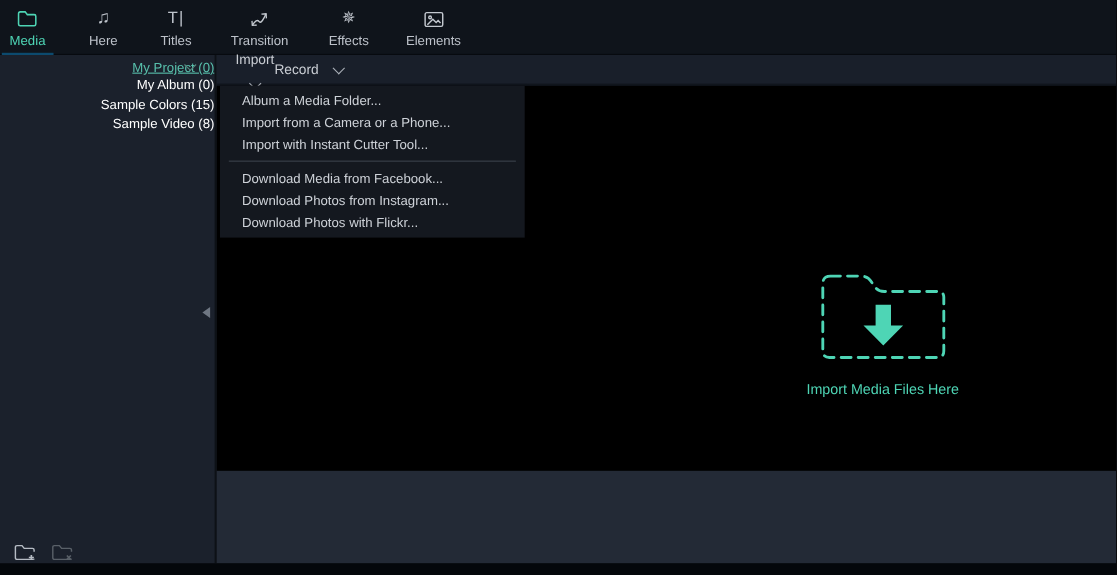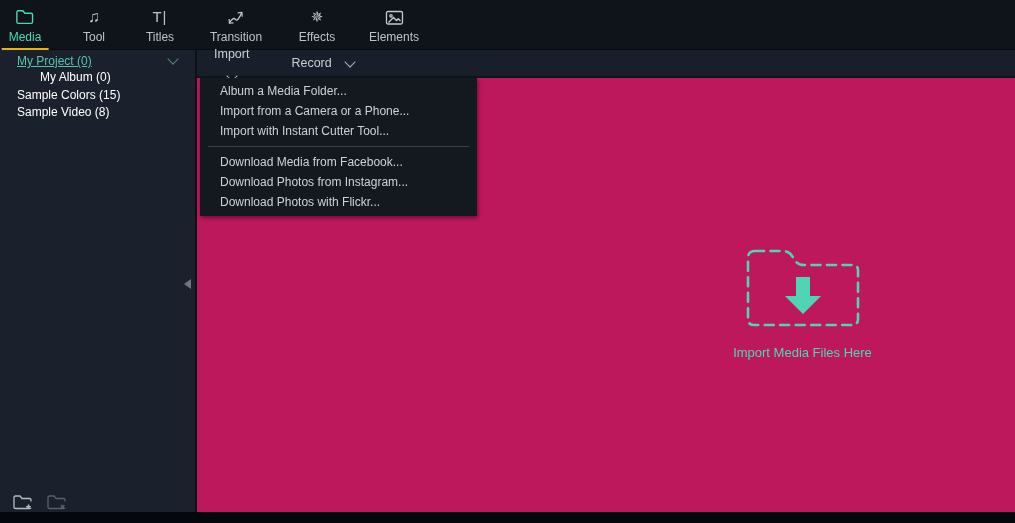--- a/index.html
+++ b/index.html
@@ -8,27 +8,27 @@
        -webkit-font-smoothing:antialiased;}
 
   
   .topbar{position:absolute;left:0;top:0;width:1015px;height:50px;background:#0f141b;
           border-bottom:1px solid #070a0f;box-sizing:border-box;}
   .tab{position:absolute;top:0;height:50px;box-sizing:border-box;transform:translateX(-50%);
        display:flex;flex-direction:column;align-items:center;justify-content:flex-start;
        padding:7px 7px 0 7px;color:#bdc2ca;cursor:pointer;}
   .tab .ticon{height:20px;display:flex;align-items:center;justify-content:center;font-size:15px;line-height:20px;}
   .tab .tlabel{font-size:12px;margin-top:3px;white-space:nowrap;}
-  .tab.active{color:#4ed5b5;border-bottom:2px solid #eab308;}
+  .tab.active{color:#4ed5b5;border-bottom:2px solid #0c4a6e;}
   .tab svg{display:block;}
 
   
   .sidebar{position:absolute;left:0;top:50px;width:195px;height:462px;background:#1b212c;}
   .side-divider{position:absolute;left:195px;top:50px;width:2px;height:462px;background:#0d1116;}
-  .tree{position:absolute;left:0;top:3px;width:195px;}
+  .tree{position:absolute;left:0;top:3px;width:195px;text-align:right;}
   .tree-item{height:16px;line-height:16px;font-size:12px;color:#ffffff;padding-left:17px;
              white-space:nowrap;cursor:pointer;position:relative;}
   .tree-item.child{padding-left:40px;}
   .tree-item.selected{color:#58c0ac;}
   .tree-item.selected .tree-label{text-decoration:underline;}
   .chev{display:inline-block;width:7px;height:7px;border-right:1.6px solid #8a9199;
         border-bottom:1.6px solid #8a9199;transform:rotate(45deg);}
   .tree-chev{position:absolute;right:18px;top:2px;border-color:#55857e;}
 
   .collapse-handle{position:absolute;left:184px;top:279px;width:0;height:0;
@@ -38,24 +38,24 @@
   .folder-actions{position:absolute;left:12px;top:442px;display:flex;gap:12px;}
   .fa-btn{width:22px;height:19px;cursor:pointer;display:flex;align-items:center;}
 
   
   .menurow{position:absolute;left:197px;top:50px;width:818px;height:28px;background:#191f2a;
            border-bottom:2px solid #10151c;box-sizing:border-box;
            display:flex;align-items:center;color:#c9cdd3;font-size:12.5px;}
   .menubtn{display:flex;align-items:center;gap:14px;cursor:pointer;}
   .menubtn .chev{margin-top:-3px;border-color:#aab0b8;}
   .mb-import{margin-left:17px;flex-direction:column;}
-  .mb-record{margin-left:42px;}
-
-  
-  .main{position:absolute;left:197px;top:78px;width:818px;height:434px;background:#be185d;}
+  .mb-record{}
+
+  
+  .main{position:absolute;left:197px;top:78px;width:818px;height:350px;background:#000000;}
 
   .dropzone{position:absolute;left:528px;top:170px;width:155px;text-align:center;cursor:pointer;}
   .dropzone-label{margin-top:11px;font-size:13px;color:#4ed5b5;white-space:nowrap;}
 
   
   .dropdown{position:absolute;left:200px;top:78px;width:277px;background:#14181f;
             box-shadow:1px 2px 4px rgba(0,0,0,.45);padding:3px 0 4px 0;z-index:5;}
   .dd-item{height:20px;line-height:20px;font-size:12px;color:#ced2d8;padding-left:20px;
            display:flex;cursor:pointer;white-space:nowrap;}
   .dd-shortcut{margin-left:auto;padding-right:35px;color:#ced2d8;}
@@ -75,21 +75,21 @@
       <span class="ticon">
         <svg width="20" height="18" viewBox="0 0 20 18" fill="none" stroke="#4ed5b5" stroke-width="1.4">
           <path d="M2.2,4.5 Q2.2,2.8 3.8,2.8 H8.2 L10.2,5.3 H16.4 Q17.9,5.3 17.9,6.8 V13.8 Q17.9,15.4 16.4,15.4 H3.7 Q2.2,15.4 2.2,13.8 Z"></path>
         </svg>
       </span>
       <span class="tlabel">Media</span>
     </div>
 
     <div class="tab" style="left:94px">
       <span class="ticon" style="font-size:16px">♫</span>
-      <span class="tlabel">Tool</span>
+      <span class="tlabel">Here</span>
     </div>
 
     <div class="tab" style="left:160px">
       <span class="ticon" style="font-size:15px;letter-spacing:1px">T|</span>
       <span class="tlabel">Titles</span>
     </div>
 
     <div class="tab" style="left:236px">
       <span class="ticon">
         <svg width="20" height="18" viewBox="0 0 20 18" fill="none" stroke="#c3c8cf" stroke-width="1.3">

